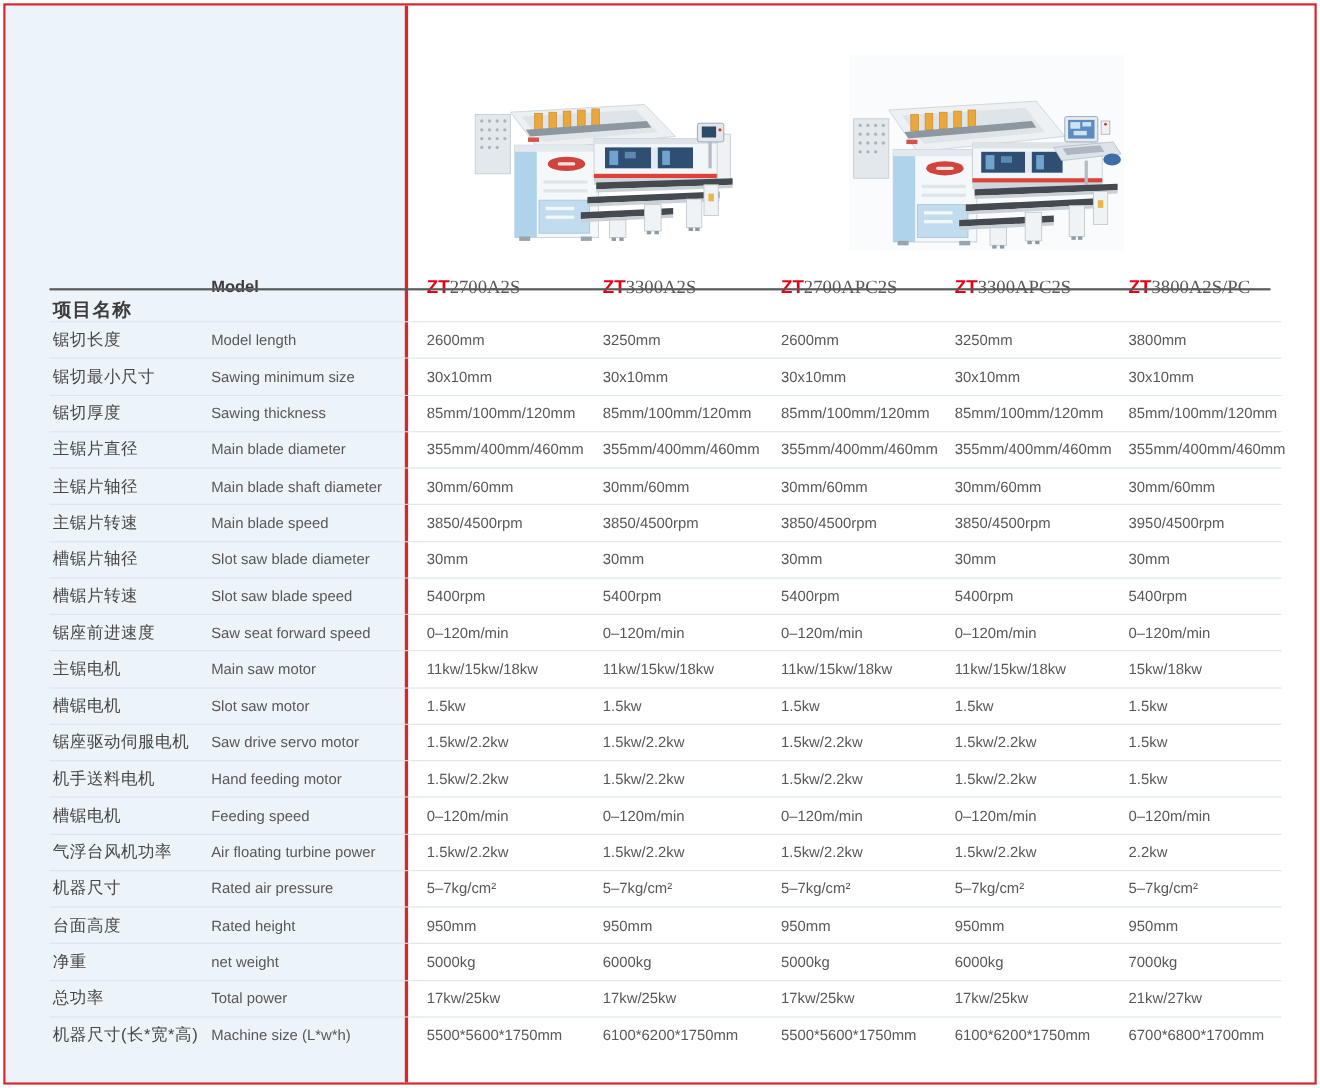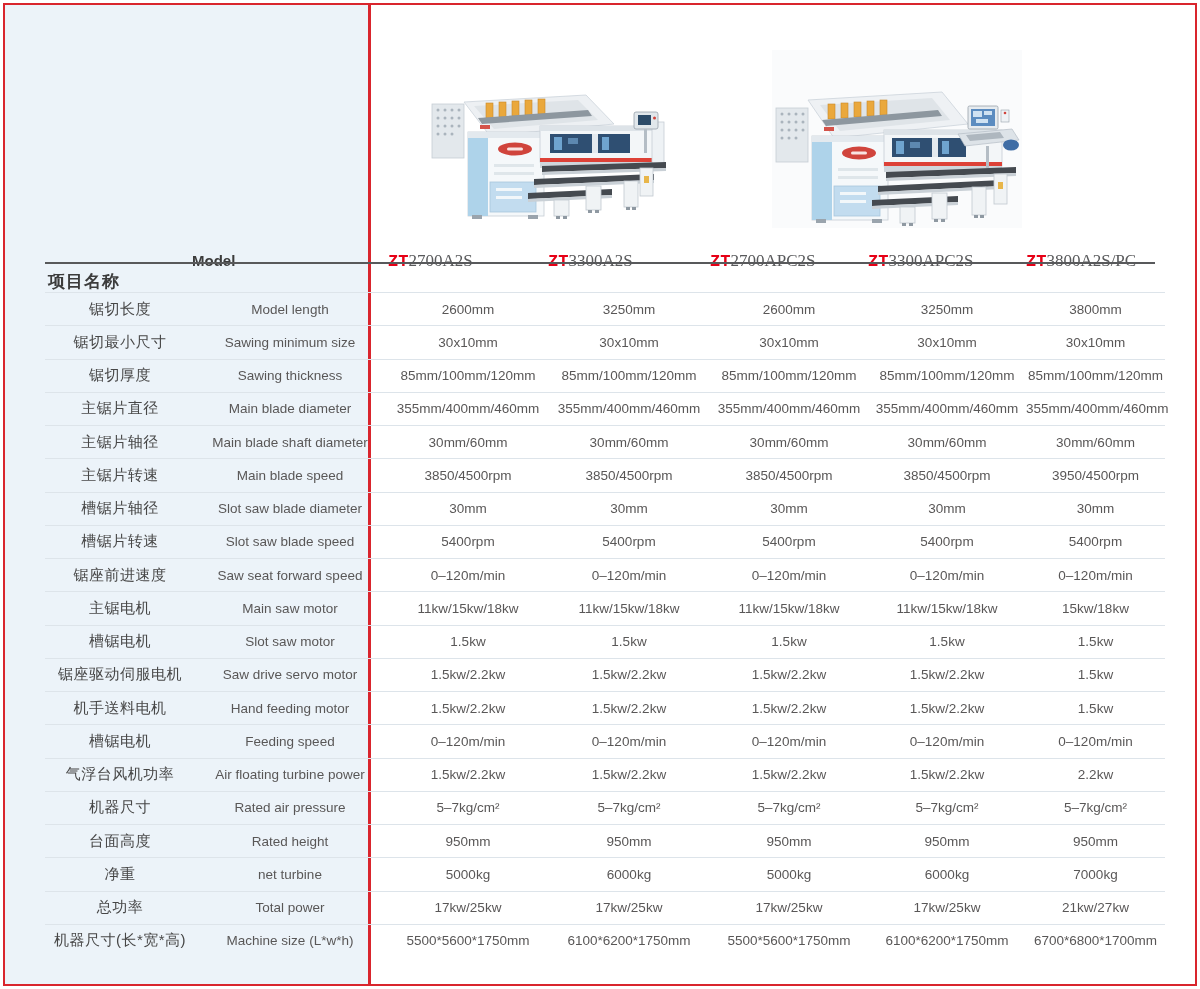--- a/index.html
+++ b/index.html
@@ -18,30 +18,29 @@
 
   
   .hdr-row {
     position: absolute; left: 45px; top: 228px; width: 1120px; height: 32px;
     display: grid; grid-template-columns: 144px 196px 160px 162px 158px 158px 1fr;
     align-items: center; padding-left: 3px; z-index: 5;
   }
   .hcn { font-size: 17px; font-weight: bold; color: #3c3c3c; letter-spacing: 1px; margin-top: 42px; }
   .hen { font-size: 15px; font-weight: bold; color: #3c3c3c; }
   .model-name { font-size: 17px; font-family: "Liberation Serif", "DejaVu Serif", serif; color: #58595b; white-space: nowrap; }
-  .model-name .zt { font-family: Liberation Mono, monospace; font-weight: bold; color: #e60016; margin-top: 44px; }
+  .model-name .zt { font-family: Liberation Sans, sans-serif; font-weight: bold; color: #e60016; margin-top: 44px; }
   .hdr-underline { position: absolute; left: 45px; top: 262px; width: 1110px; height: 2px; background: #58595b; z-index: 5; }
 
   
   .tbody { position: absolute; left: 45px; top: 292px; width: 1120px; z-index: 5; }
   .trow {
     display: grid; grid-template-columns: 144px 196px 160px 162px 158px 158px 1fr;
     align-items: center; height: 33.25px; padding-left: 3px;
     border-top: 1px solid #dde4ea;
-    text-align: center;
   }
   .cell { white-space: nowrap; }
   .cn  { font-size: 15px; color: #474747; letter-spacing: 0.5px; }
   .en  { font-size: 13.5px; color: #595757; }
   .val { font-size: 13.5px; color: #595757; }
 
   
   .machine { position: absolute; z-index: 4; }
   .m1 { left: 428px; top: 48px;  width: 240px; height: 172px; }
   .m2 { left: 772px; top: 50px;  width: 250px; height: 178px; background: #fafbfc; }
@@ -393,21 +392,21 @@
         <div class="cell cn">台面高度</div>
         <div class="cell en">Rated height</div>
         <div class="cell val">950mm</div>
         <div class="cell val">950mm</div>
         <div class="cell val">950mm</div>
         <div class="cell val">950mm</div>
         <div class="cell val">950mm</div>
       </div>
       <div class="trow">
         <div class="cell cn">净重</div>
-        <div class="cell en">net turbine</div>
+        <div class="cell en">net weight</div>
         <div class="cell val">5000kg</div>
         <div class="cell val">6000kg</div>
         <div class="cell val">5000kg</div>
         <div class="cell val">6000kg</div>
         <div class="cell val">7000kg</div>
       </div>
       <div class="trow">
         <div class="cell cn">总功率</div>
         <div class="cell en">Total power</div>
         <div class="cell val">17kw/25kw</div>

